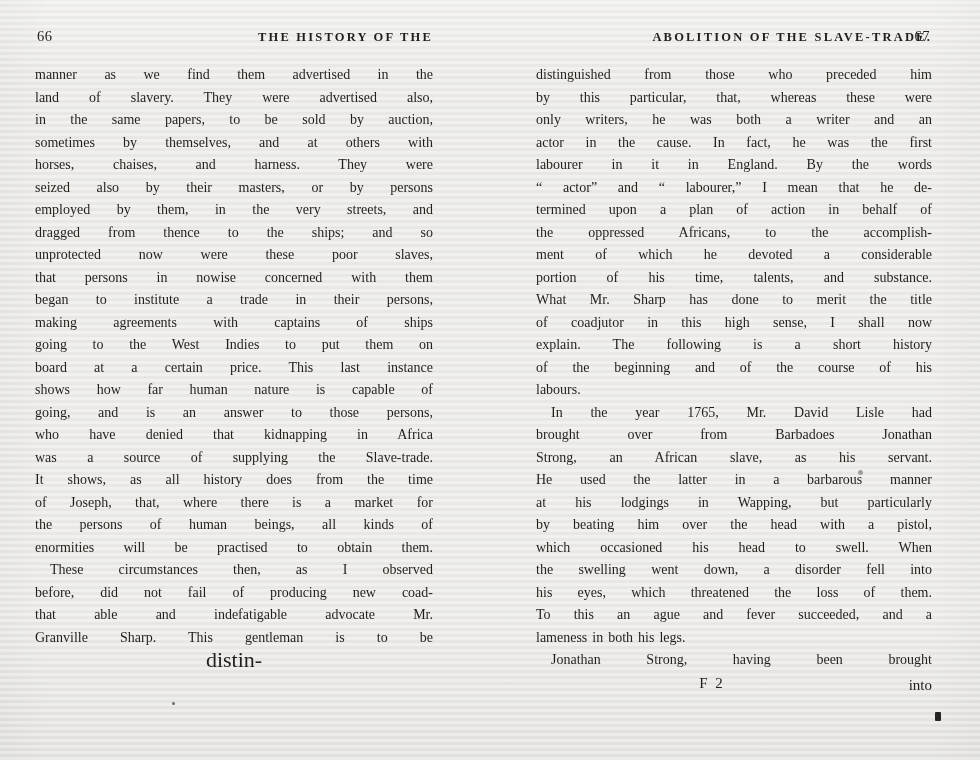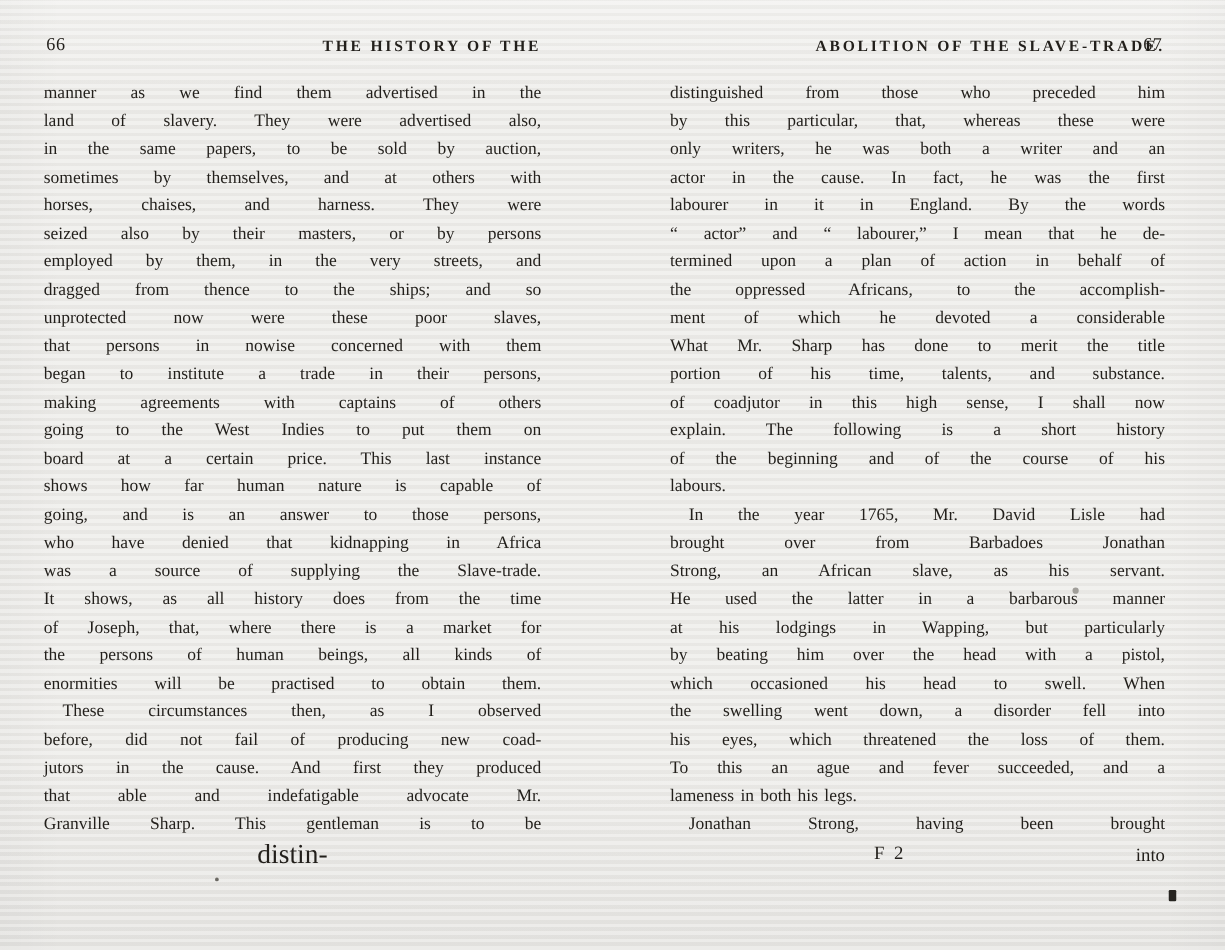--- a/index.html
+++ b/index.html
@@ -110,34 +110,33 @@
         <div class="line">land of slavery.  They were advertised also,</div>
         <div class="line">in the same papers, to be sold by auction,</div>
         <div class="line">sometimes by themselves, and at others with</div>
         <div class="line">horses, chaises, and harness.  They were</div>
         <div class="line">seized also by their masters, or by persons</div>
         <div class="line">employed by them, in the very streets, and</div>
         <div class="line">dragged from thence to the ships; and so</div>
         <div class="line">unprotected now were these poor slaves,</div>
         <div class="line">that persons in nowise concerned with them</div>
         <div class="line">began to institute a trade in their persons,</div>
-        <div class="line">making agreements with captains of others</div>
+        <div class="line">making agreements with captains of ships</div>
         <div class="line">going to the West Indies to put them on</div>
         <div class="line">board at a certain price.  This last instance</div>
         <div class="line">shows how far human nature is capable of</div>
         <div class="line">going, and is an answer to those persons,</div>
         <div class="line">who have denied that kidnapping in Africa</div>
         <div class="line">was a source of supplying the Slave-trade.</div>
         <div class="line">It shows, as all history does from the time</div>
         <div class="line">of Joseph, that, where there is a market for</div>
         <div class="line">the persons of human beings, all kinds of</div>
         <div class="line">enormities will be practised to obtain them.</div>
         <div class="line indent">These circumstances then, as I observed</div>
         <div class="line">before, did not fail of producing new coad-</div>
-        <div class="line">jutors in the cause.  And first they produced</div>
         <div class="line">that able and indefatigable advocate Mr.</div>
         <div class="line">Granville Sharp.  This gentleman is to be</div>
       </div>
     <div class="catchline">distin-</div>
   </section>
 
   <section class="page page-right">
     <header class="pagehead">
       <span class="running">ABOLITION OF THE SLAVE-TRADE.</span>
       <span class="num">67</span>
@@ -145,22 +144,22 @@
     <div class="textblock">
         <div class="line">distinguished from those who preceded him</div>
         <div class="line">by this particular, that, whereas these were</div>
         <div class="line">only writers, he was both a writer and an</div>
         <div class="line">actor in the cause.  In fact, he was the first</div>
         <div class="line">labourer in it in England.  By the words</div>
         <div class="line">“ actor” and “ labourer,” I mean that he de-</div>
         <div class="line">termined upon a plan of action in behalf of</div>
         <div class="line">the oppressed Africans, to the accomplish-</div>
         <div class="line">ment of which he devoted a considerable</div>
+        <div class="line">portion of his time, talents, and substance.</div>
         <div class="line">What Mr. Sharp has done to merit the title</div>
-        <div class="line">portion of his time, talents, and substance.</div>
         <div class="line">of coadjutor in this high sense, I shall now</div>
         <div class="line">explain.  The following is a short history</div>
         <div class="line">of the beginning and of the course of his</div>
         <div class="line end">labours.</div>
         <div class="line indent">In the year 1765, Mr. David Lisle had</div>
         <div class="line">brought over from Barbadoes Jonathan</div>
         <div class="line">Strong, an African slave, as his servant.</div>
         <div class="line">He used the latter in a barbarous manner</div>
         <div class="line">at his lodgings in Wapping, but particularly</div>
         <div class="line">by beating him over the head with a pistol,</div>

